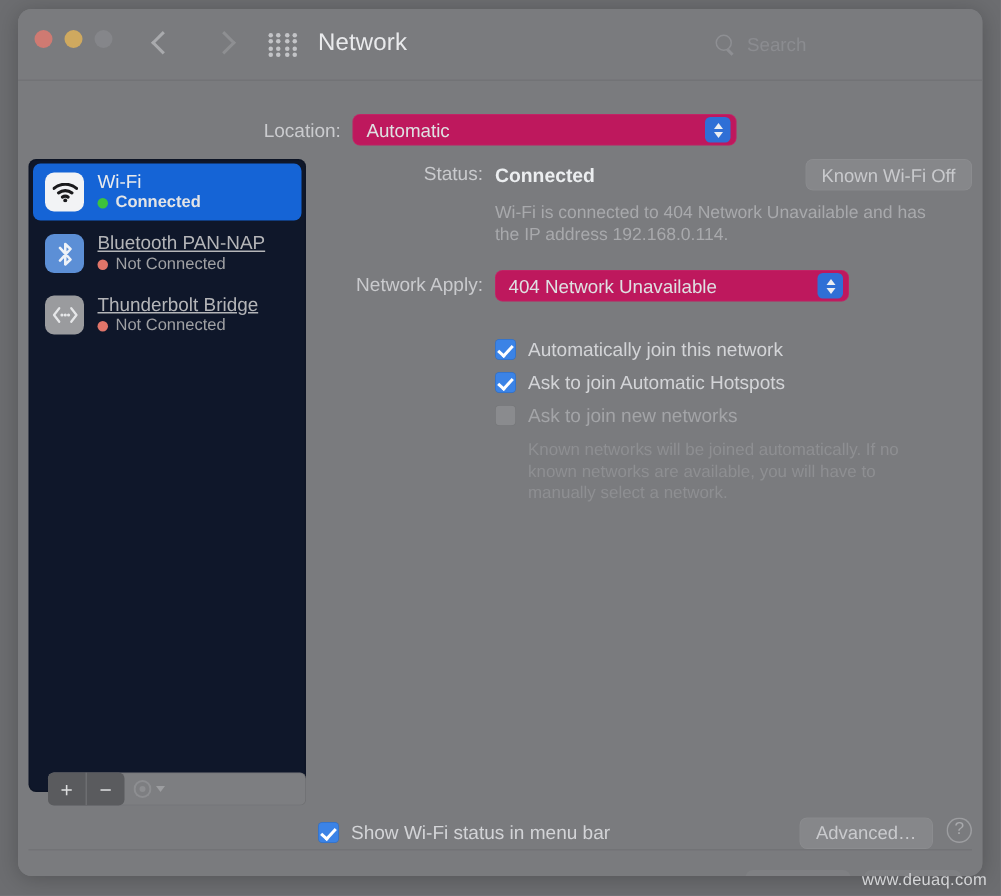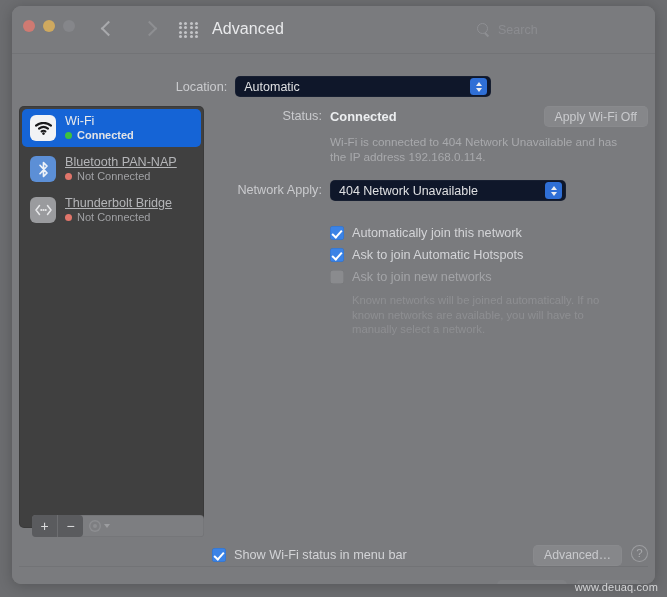--- a/index.html
+++ b/index.html
@@ -67,37 +67,37 @@
   }
   .search-ph{font-size:12.5px;color:#8b8c90;}
   
   .content{position:relative;height:531px;background:#7a7b7e;}
   .locrow{
     position:absolute;left:0;top:22px;width:643px;
     display:flex;align-items:center;justify-content:center;gap:8px;
   }
   .loclabel{font-size:12.7px;color:#cacbce;}
   .popup{
-    position:relative;background:#0f172a;border-radius:5px;
+    position:relative;background:#be185d;border-radius:5px;
     height:21px;display:flex;align-items:center;
     box-shadow:inset 0 0 0 .5px rgba(255,255,255,.07);
   }
   .popup .pval{font-size:12.5px;color:#dfe0e2;padding-left:9px;padding-right:26px;}
   .stepper{
     position:absolute;right:4px;top:2px;width:17px;height:17px;border-radius:3.5px;
     background:#2f6fd6;display:flex;flex-direction:column;align-items:center;justify-content:center;gap:2px;
   }
   .stepper .up,.stepper .dn{width:0;height:0;border-left:3.5px solid transparent;border-right:3.5px solid transparent;}
   .stepper .up{border-bottom:4px solid #eceef2;}
   .stepper .dn{border-top:4px solid #eceef2;}
   #location-popup{width:256px;}
   
   .sidebar{
     position:absolute;left:7px;top:52px;width:185px;height:422px;
-    background:#404040;border-radius:5px;
+    background:#0f172a;border-radius:5px;
     box-shadow:inset 0 0 0 1px rgba(0,0,0,.10);
     overflow:hidden;
   }
   .srv{
     display:flex;align-items:center;gap:9px;height:38px;padding:0 8px;
     border-radius:5px;margin:3px 3px 0 3px;
   }
   .srv.sel{background:#1564d6;margin-top:3px;}
   .sicon{width:26px;height:26px;border-radius:6px;flex:0 0 auto;display:flex;align-items:center;justify-content:center;}
   .sicon.wifi{background:#f2f3f5;}
@@ -222,21 +222,21 @@
           <i></i>
         <i></i>
           <i></i>
           <i></i>
           <i></i>
           <i></i>
           <i></i>
           <i></i>
           <i></i>
       </div>
-      <div class="wtitle">Advanced</div>
+      <div class="wtitle">Network</div>
       <div class="searchbox">
         <span class="mag"></span>
         <span class="search-ph">Search</span>
       </div>
     </div>
 
     <div class="content">
 
       <div class="locrow">
         <span class="loclabel">Location:</span>
@@ -313,21 +313,21 @@
           <span class="caret"></span>
         </div>
       </div>
 
       <div class="pane">
 
         <div class="row">
           <span class="lbl">Status:</span>
           <div class="fld statusrow">
             <span class="statval">Connected</span>
-            <span class="btn">Apply Wi-Fi Off</span>
+            <span class="btn">Known Wi-Fi Off</span>
           </div>
         </div>
 
         <div class="row">
           <span class="lbl"></span>
           <div class="fld desc">Wi-Fi is connected to 404 Network Unavailable and has the IP address 192.168.0.114.</div>
         </div>
 
         <div class="row" style="margin-top:16px;">
           <span class="lbl">Network Apply:</span>

